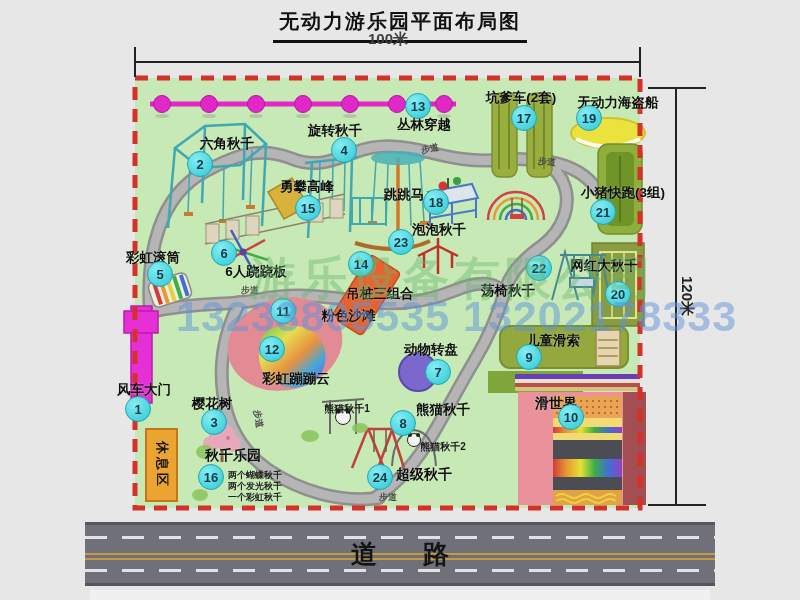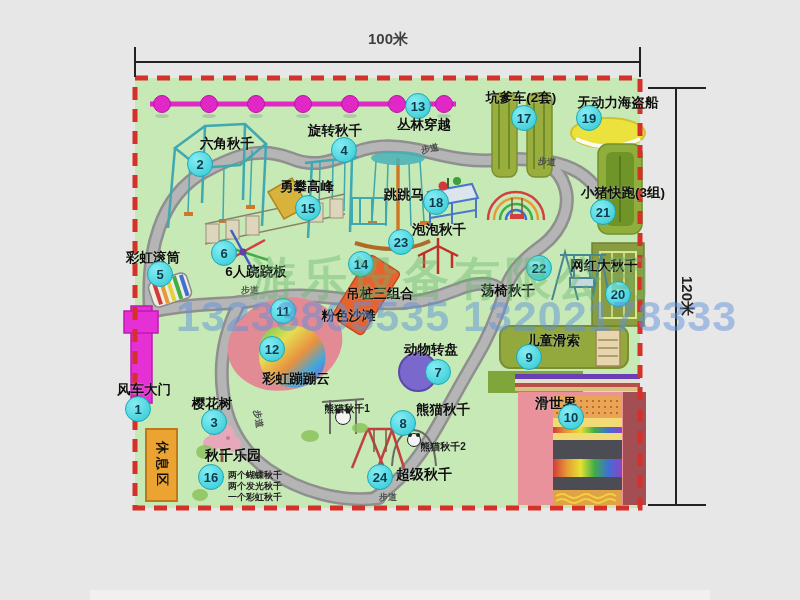--- a/index.html
+++ b/index.html
@@ -354,20 +354,21 @@
     <g stroke="#222" stroke-width="2">
       <line x1="135" y1="62" x2="640" y2="62"></line>
       <line x1="135" y1="47" x2="135" y2="77"></line>
         <line x1="640" y1="47" x2="640" y2="77"></line>
       <line x1="676" y1="88" x2="676" y2="505"></line>
       <line x1="648" y1="88" x2="706" y2="88"></line>
         <line x1="648" y1="505" x2="706" y2="505"></line>
     </g>
   </svg>
 
+  <div class="title">无动力游乐园平面布局图</div>
   <div class="dim-w">100米</div>
   <div class="dim-h">120米</div>
 
   <div class="rest">
     <span>休息区</span>
   </div>
 
   <div class="walkway" style="left:430px;top:149px;transform:translate(-50%,-50%) rotate(-12deg);">步道</div>
   <div class="walkway" style="left:547px;top:162px;transform:translate(-50%,-50%) rotate(5deg);">步道</div>
   <div class="walkway" style="left:250px;top:290px;">步道</div>
@@ -425,15 +426,22 @@
   <div class="badge" style="left:589px;top:118px;">19</div>
   <div class="badge" style="left:618px;top:294px;">20</div>
   <div class="badge" style="left:603px;top:212px;">21</div>
   <div class="badge" style="left:539px;top:268px;">22</div>
   <div class="badge" style="left:401px;top:242px;">23</div>
   <div class="badge" style="left:380px;top:477px;">24</div>
 
   <div class="wm-company">游乐设备有限公司</div>
   <div class="wm-phone">13233805535 13202178333</div>
 
+  <div class="road">
+    <div class="dash" style="top:11px;"></div>
+    <div class="dash" style="bottom:11px;"></div>
+    <div class="yellow" style="top:28px;"></div>
+    <div class="yellow" style="top:33px;"></div>
+    <div class="road-label">道路</div>
+  </div>
   <div class="understrip"></div>
 
 </div>
 
 </body></html>

